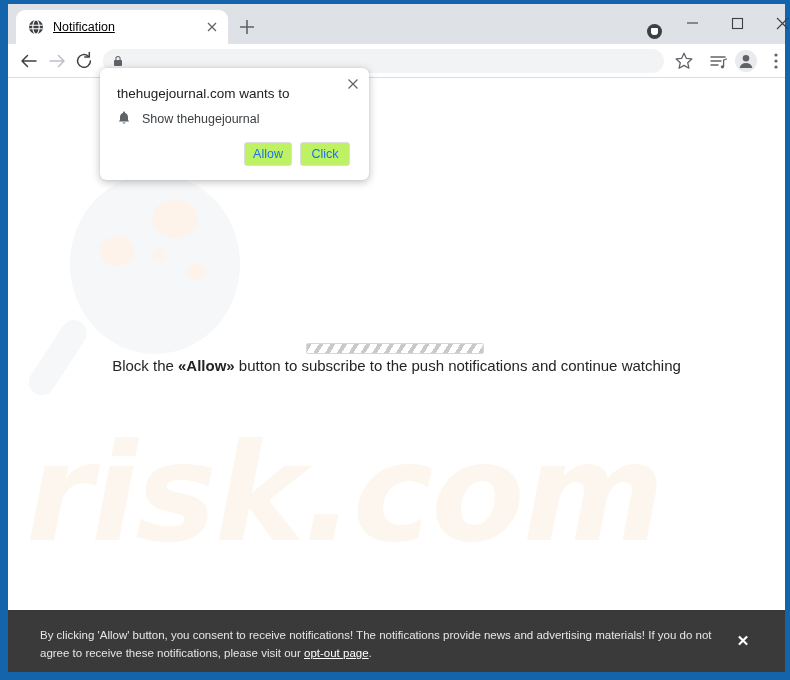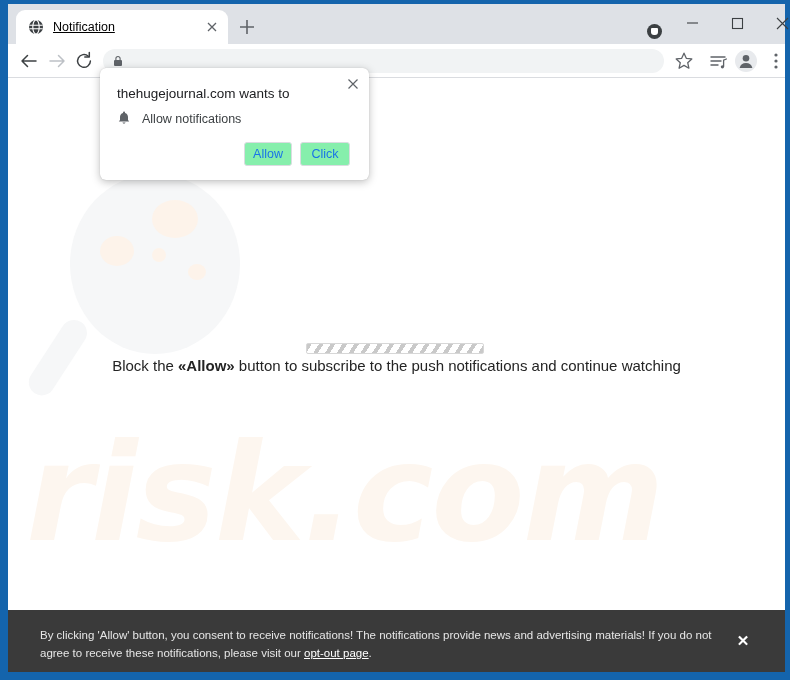--- a/index.html
+++ b/index.html
@@ -296,21 +296,21 @@
     font-size: 12.5px;
     color: #3c4043;
     line-height: 16px;
   }
   .dialog-btn {
     position: absolute;
     top: 74px;
     height: 24px;
     border: 1px solid #dadce0;
     border-radius: 3px;
-    background: #86efac;
+    background: #bef264;
     color: #1a73e8;
     font-family: "Liberation Sans", sans-serif;
     font-size: 12.5px;
     line-height: 22px;
     text-align: center;
     cursor: pointer;
     box-sizing: border-box;
     padding: 0;
   }
   #btn-allow { left: 144px; width: 48px; }
@@ -481,21 +481,21 @@
         <path d="M4.5 4.5 L13.5 13.5 M13.5 4.5 L4.5 13.5" stroke="#5f6368" stroke-width="1.2" fill="none"></path>
       </svg>
     </span>
     <div id="dialog-title">thehugejournal.com wants to</div>
     <span id="dialog-bell">
       <svg width="16" height="16" viewBox="0 0 16 16">
         <path d="M8 1.6 C8.6 1.6 9 2 9 2.5 L9 3 C10.9 3.5 12 5.1 12 7 L12 10 L13.2 11.6 L2.8 11.6 L4 10 L4 7 C4 5.1 5.1 3.5 7 3 L7 2.5 C7 2 7.4 1.6 8 1.6 Z" fill="#5f6368"></path>
         <path d="M6.4 12.6 A1.7 1.7 0 0 0 9.6 12.6 Z" fill="#5f6368"></path>
       </svg>
     </span>
-    <div id="dialog-permission-label">Allow notifications</div>
+    <div id="dialog-permission-label">Show thehugejournal</div>
     <button class="dialog-btn" id="btn-allow">Allow</button>
     <button class="dialog-btn" id="btn-block">Click</button>
   </div>
 
   <div id="consent-banner">
     <div id="consent-text">
       <span>By clicking 'Allow' button, you consent to receive notifications! The notifications provide news and advertising materials! If you do not agree to receive these notifications, please visit our </span><span id="consent-link">opt-out page</span><span>.</span>
     </div>
     <div id="banner-close">✕</div>
   </div>

